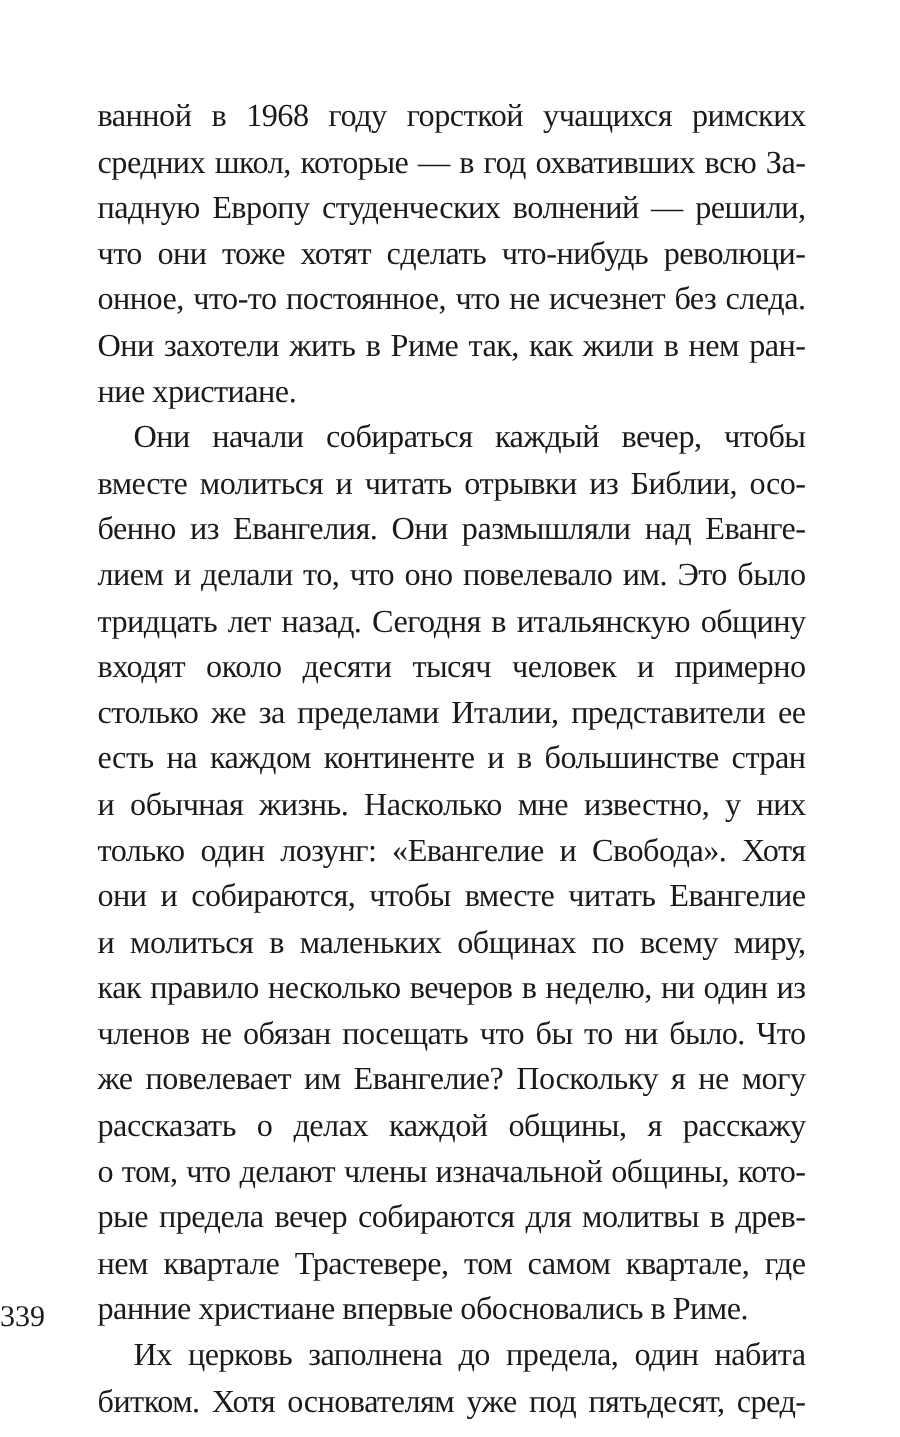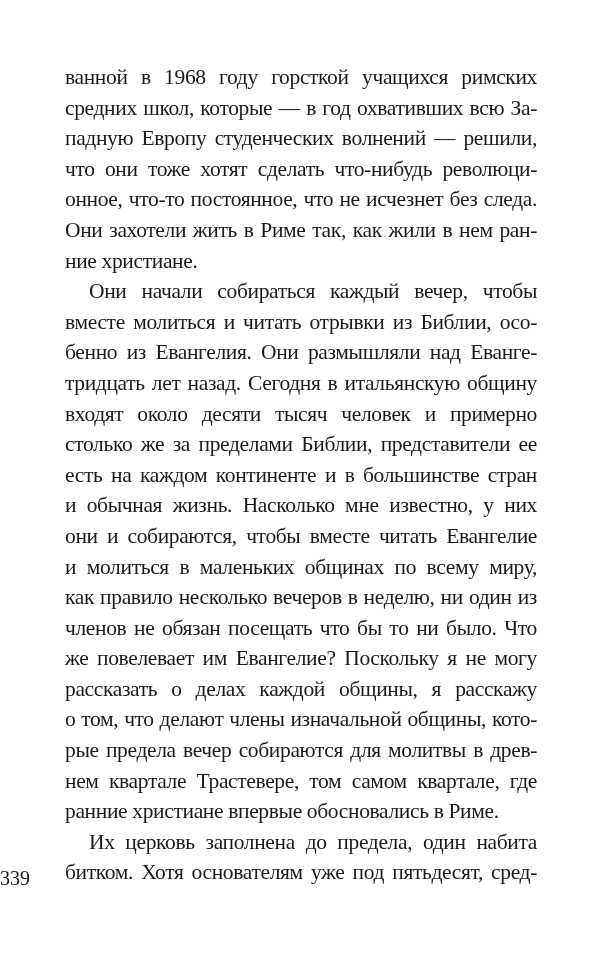--- a/index.html
+++ b/index.html
@@ -35,25 +35,27 @@
     <span class="line">падную Европу студенческих волнений — решили,</span>
     <span class="line">что они тоже хотят сделать что-нибудь революци-</span>
     <span class="line">онное, что-то постоянное, что не исчезнет без следа.</span>
     <span class="line">Они захотели жить в Риме так, как жили в нем ран-</span>
     <span class="line last">ние христиане.</span>
   </div>
   <div class="para">
     <span class="line indent">Они начали собираться каждый вечер, чтобы</span>
     <span class="line">вместе молиться и читать отрывки из Библии, осо-</span>
     <span class="line">бенно из Евангелия. Они размышляли над Еванге-</span>
+    <span class="line">лием и делали то, что оно повелевало им. Это было</span>
     <span class="line">тридцать лет назад. Сегодня в итальянскую общину</span>
     <span class="line">входят около десяти тысяч человек и примерно</span>
-    <span class="line">столько же за пределами Библии, представители ее</span>
+    <span class="line">столько же за пределами Италии, представители ее</span>
     <span class="line">есть на каждом континенте и в большинстве стран</span>
     <span class="line">и обычная жизнь. Насколько мне известно, у них</span>
+    <span class="line">только один лозунг: «Евангелие и Свобода». Хотя</span>
     <span class="line">они и собираются, чтобы вместе читать Евангелие</span>
     <span class="line">и молиться в маленьких общинах по всему миру,</span>
     <span class="line">как правило несколько вечеров в неделю, ни один из</span>
     <span class="line">членов не обязан посещать что бы то ни было. Что</span>
     <span class="line">же повелевает им Евангелие? Поскольку я не могу</span>
     <span class="line">рассказать о делах каждой общины, я расскажу</span>
     <span class="line">о том, что делают члены изначальной общины, кото-</span>
     <span class="line">рые предела вечер собираются для молитвы в древ-</span>
     <span class="line">нем квартале Трастевере, том самом квартале, где</span>
     <span class="line last">ранние христиане впервые обосновались в Риме.</span>

